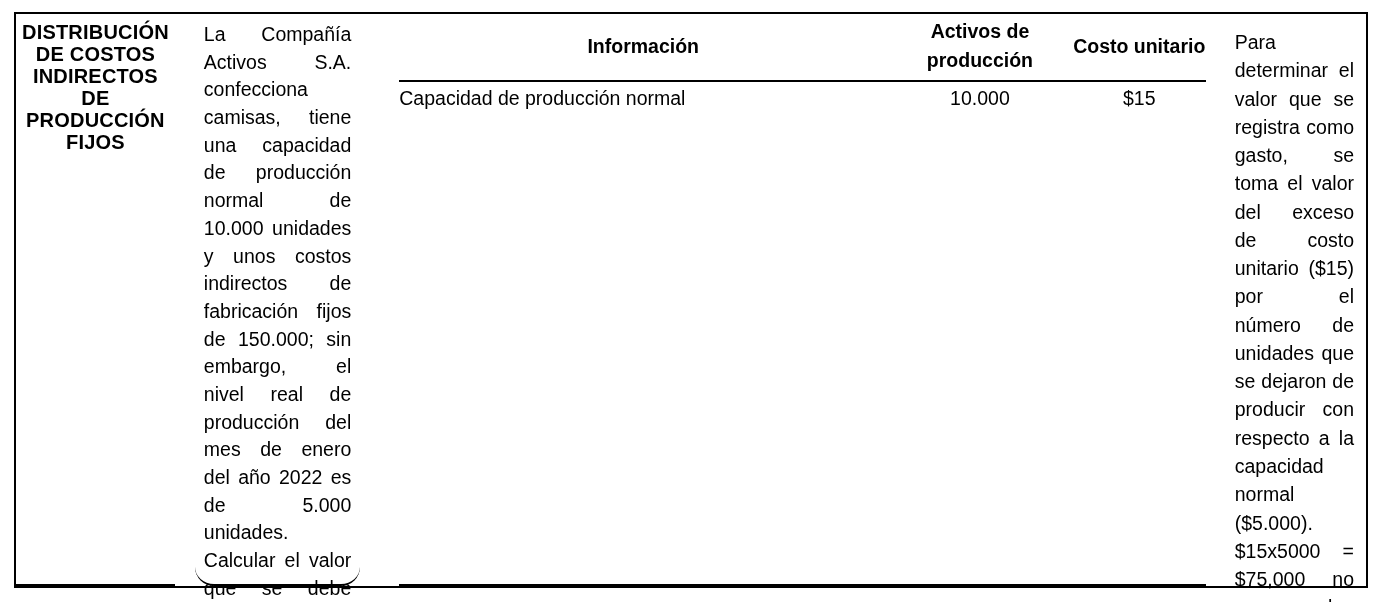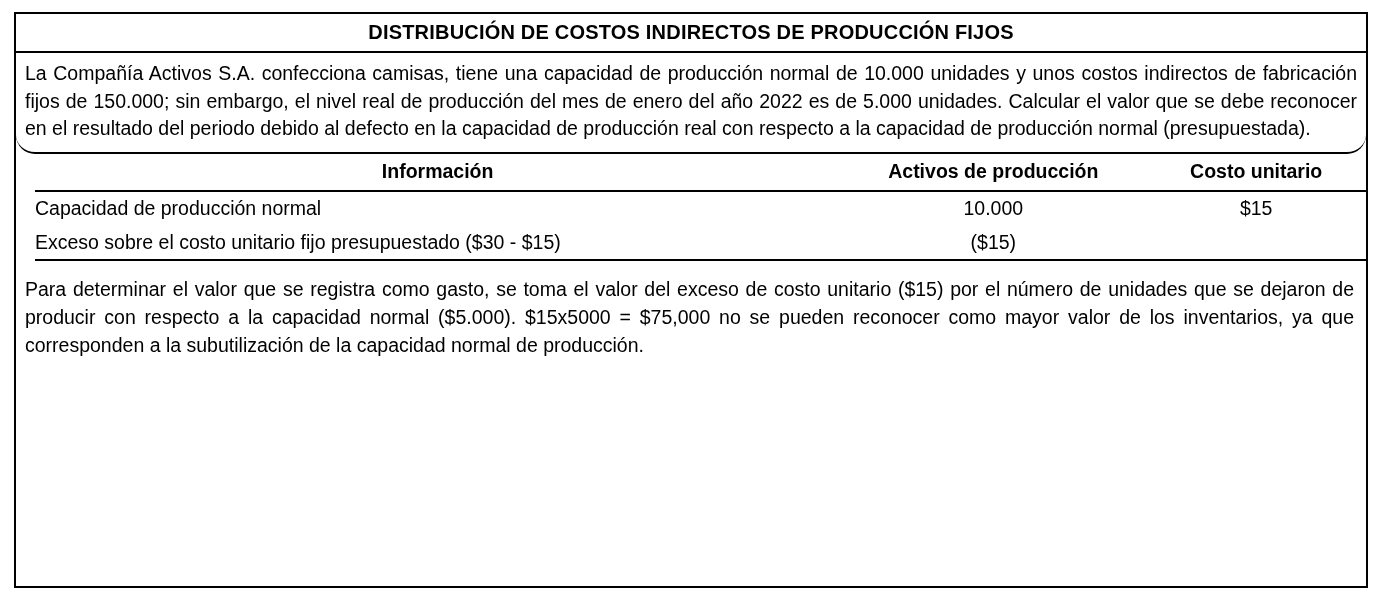--- a/index.html
+++ b/index.html
@@ -21,21 +21,22 @@
   .doc-box {
     position: absolute;
     left: 14px;
     top: 12px;
     width: 1354px;
     height: 576px;
     box-sizing: border-box;
     border: 2px solid #000000;
     background: #ffffff;
     display: flex;
-    flex-direction: column;
+    flex-direction: row;
+    gap: 20px;
   }
   .title-row {
     border-bottom: 2px solid #000000;
     text-align: center;
     font-weight: bold;
     font-size: 20px;
     letter-spacing: 0.2px;
     padding: 7px 6px 8px 6px;
     line-height: 1.1;
   }
@@ -112,25 +113,20 @@
             <th>Activos de producción</th>
             <th>Costo unitario</th>
           </tr>
         </thead>
         <tbody>
           <tr>
             <td class="c-info">Capacidad de producción normal</td>
             <td class="c-center">10.000</td>
             <td class="c-center">$15</td>
           </tr>
-          <tr>
-            <td class="c-info">Exceso sobre el costo unitario fijo presupuestado ($30 - $15)</td>
-            <td class="c-center">($15)</td>
-            <td class="c-center"></td>
-          </tr>
         </tbody>
       </table>
     </div>
 
     <div class="closing">Para determinar el valor que se registra como gasto, se toma el valor del exceso de costo unitario ($15) por el número de unidades que se dejaron de producir con respecto a la capacidad normal ($5.000).  $15x5000 = $75,000 no se pueden reconocer como mayor valor de los inventarios, ya que corresponden a la subutilización de la capacidad normal de producción.</div>
 
   </div>
 </div>
 
 </body></html>

